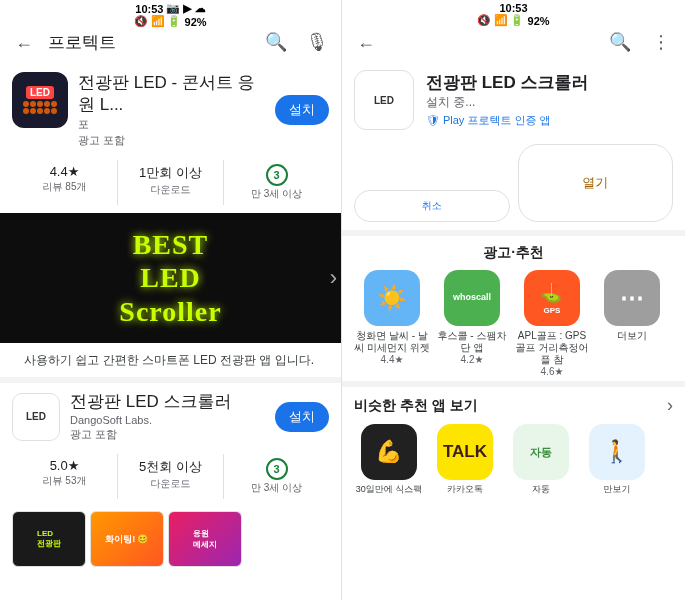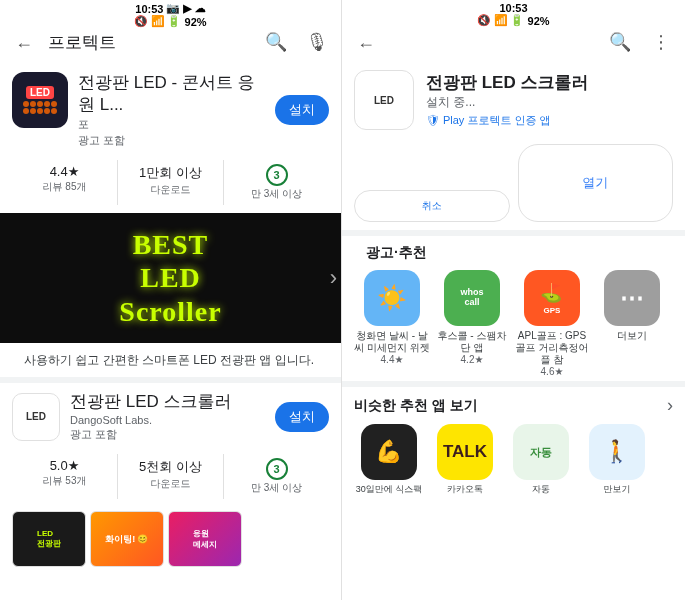--- a/index.html
+++ b/index.html
@@ -346,31 +346,32 @@
       margin-top: 46px;
     }
     .btn-open {
       flex: 1;
       border: 1px solid #e0e0e0;
       background: #fff;
       border-radius: 20px;
       padding: 8px;
       font-size: 13px;
       font-weight: 500;
-      color: #3b82f6;
+      color: #a16207;
       cursor: pointer;
       text-align: center;
     }
 
     
     .section-title {
       font-size: 14px;
       font-weight: 600;
       color: #202124;
-      padding: 8px 24px 4px;
+      padding: 8px 4px 4px;
+      text-align: center;
     }
 
     
     .app-grid-row {
       display: flex;
       gap: 4px;
       padding: 4px 12px;
       overflow: hidden;
     }
     .mini-app {
@@ -650,21 +651,21 @@
   <div class="app-grid-row">
 
     <div class="mini-app">
       <div class="mini-icon weather-icon">☀️</div>
       <div class="mini-name">청화면 날씨 - 날씨 미세먼지 위젯</div>
       <div class="mini-rating">4.4★</div>
     </div>
 
     <div class="mini-app">
       <div class="mini-icon whoscall-icon">
-        <div style="display:flex;flex-direction:column;align-items:center;">
+        <div style="display:flex;align-items:center;">
           <span style="font-size:9px;font-weight:900;color:#fff;line-height:1.1;">whos</span>
           <span style="font-size:9px;font-weight:900;color:#fff;line-height:1.1;">call</span>
         </div>
       </div>
       <div class="mini-name">후스콜 - 스팸차단 앱</div>
       <div class="mini-rating">4.2★</div>
     </div>
 
     <div class="mini-app">
       <div class="mini-icon golf-icon">

